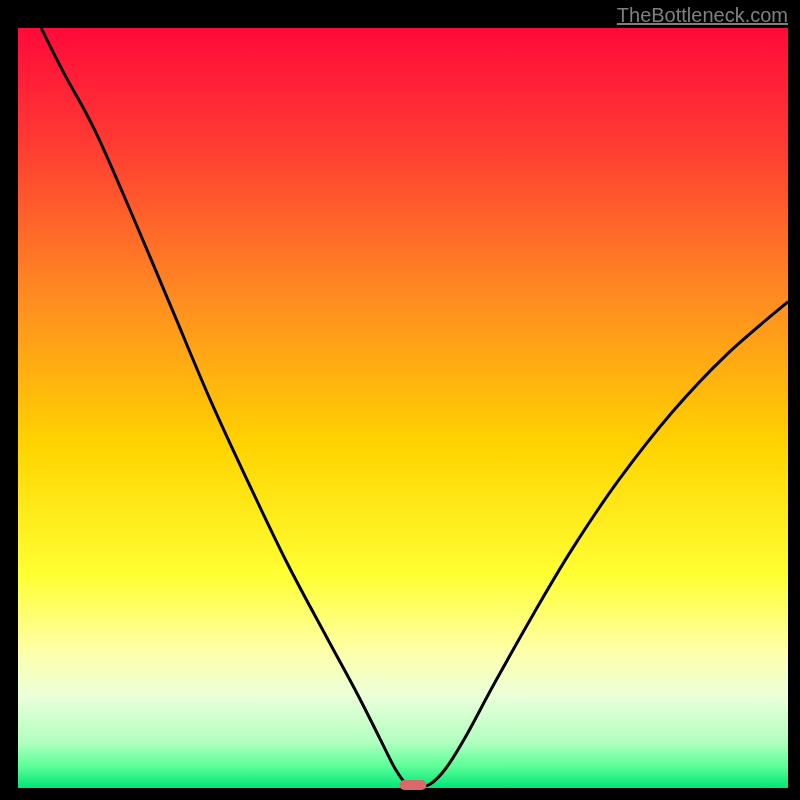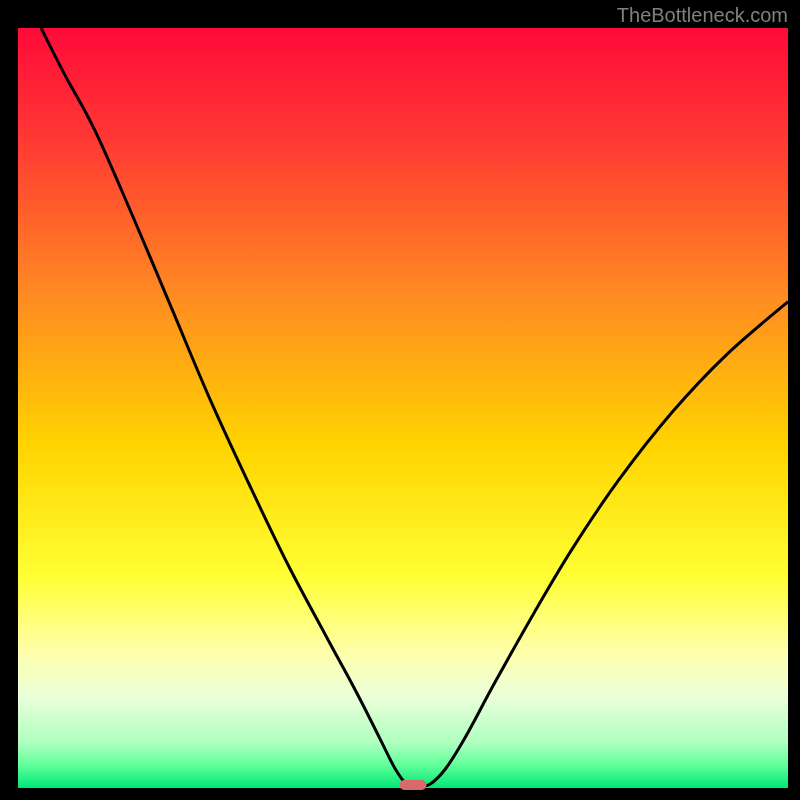--- a/index.html
+++ b/index.html
@@ -14,20 +14,21 @@
     position: relative;
   }
   .attribution {
     position: absolute;
     top: 4px;
     right: 12px;
     font-size: 20px;
     color: #808080;
     font-family: Arial, sans-serif;
     z-index: 10;
+    text-decoration: underline;
   }
   svg {
     display: block;
   }
 </style>
 </head>
 <body>
 
 <div class="chart-container">
   <div class="attribution">TheBottleneck.com</div>

